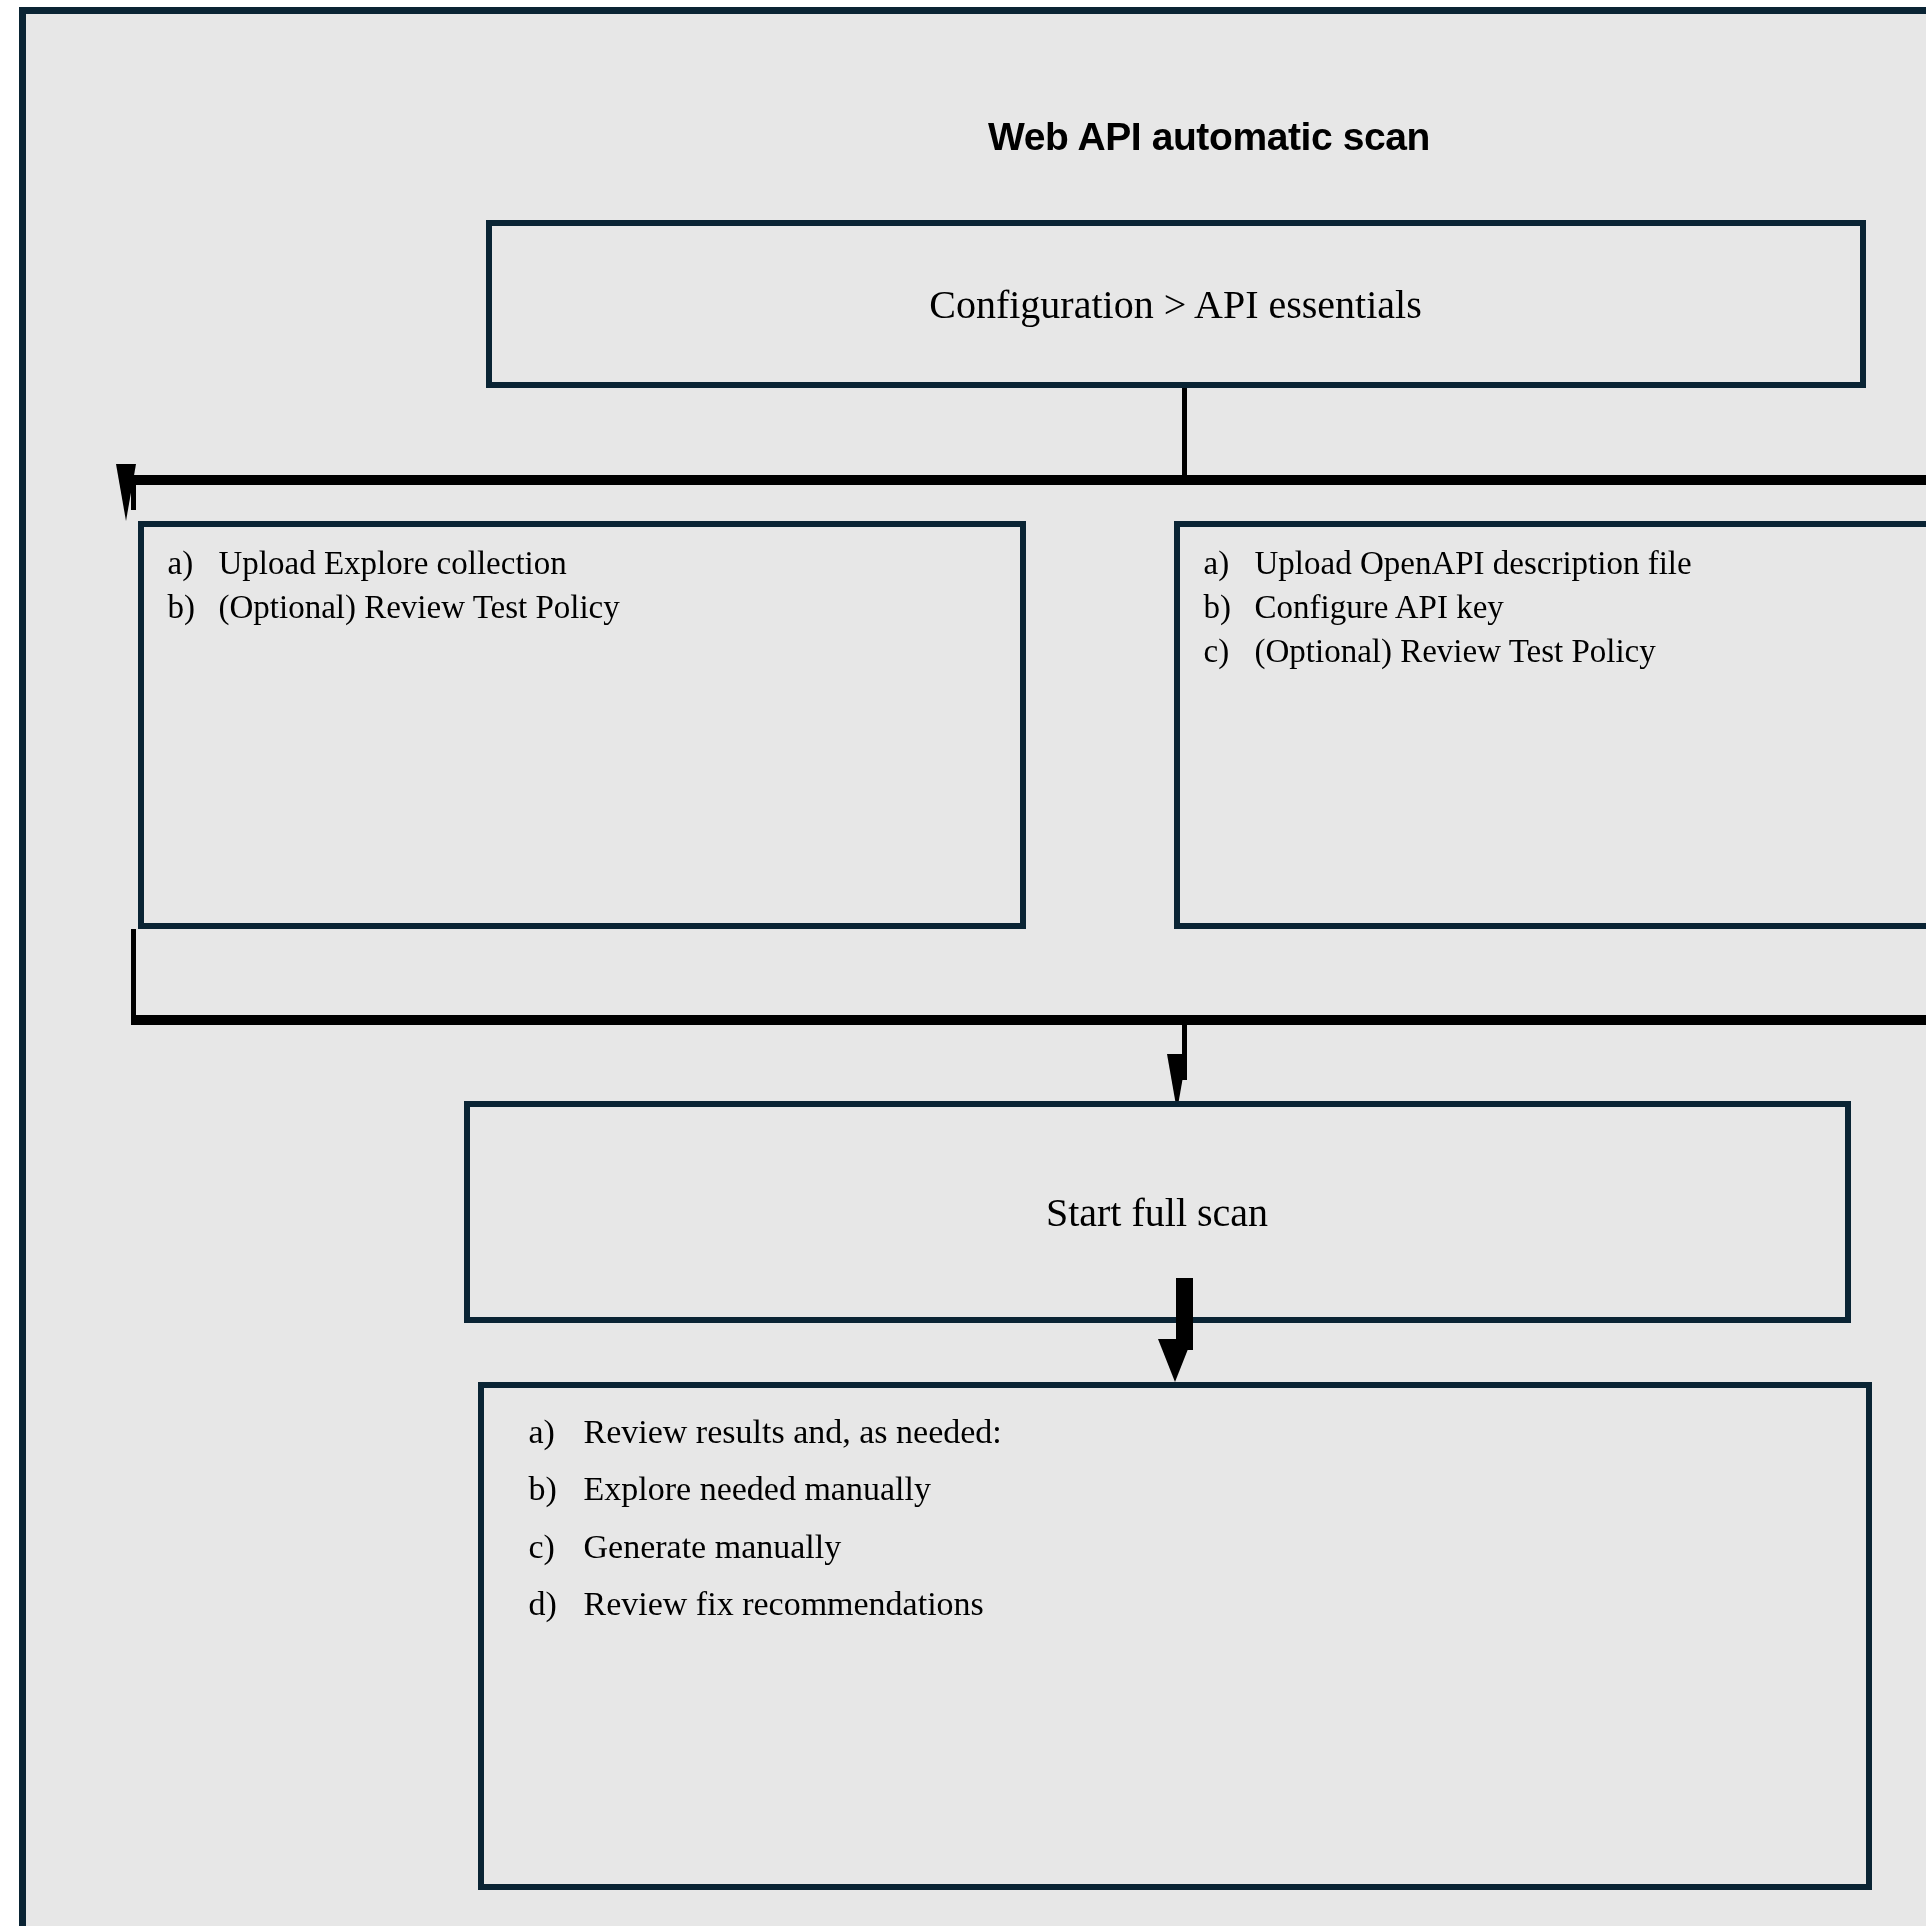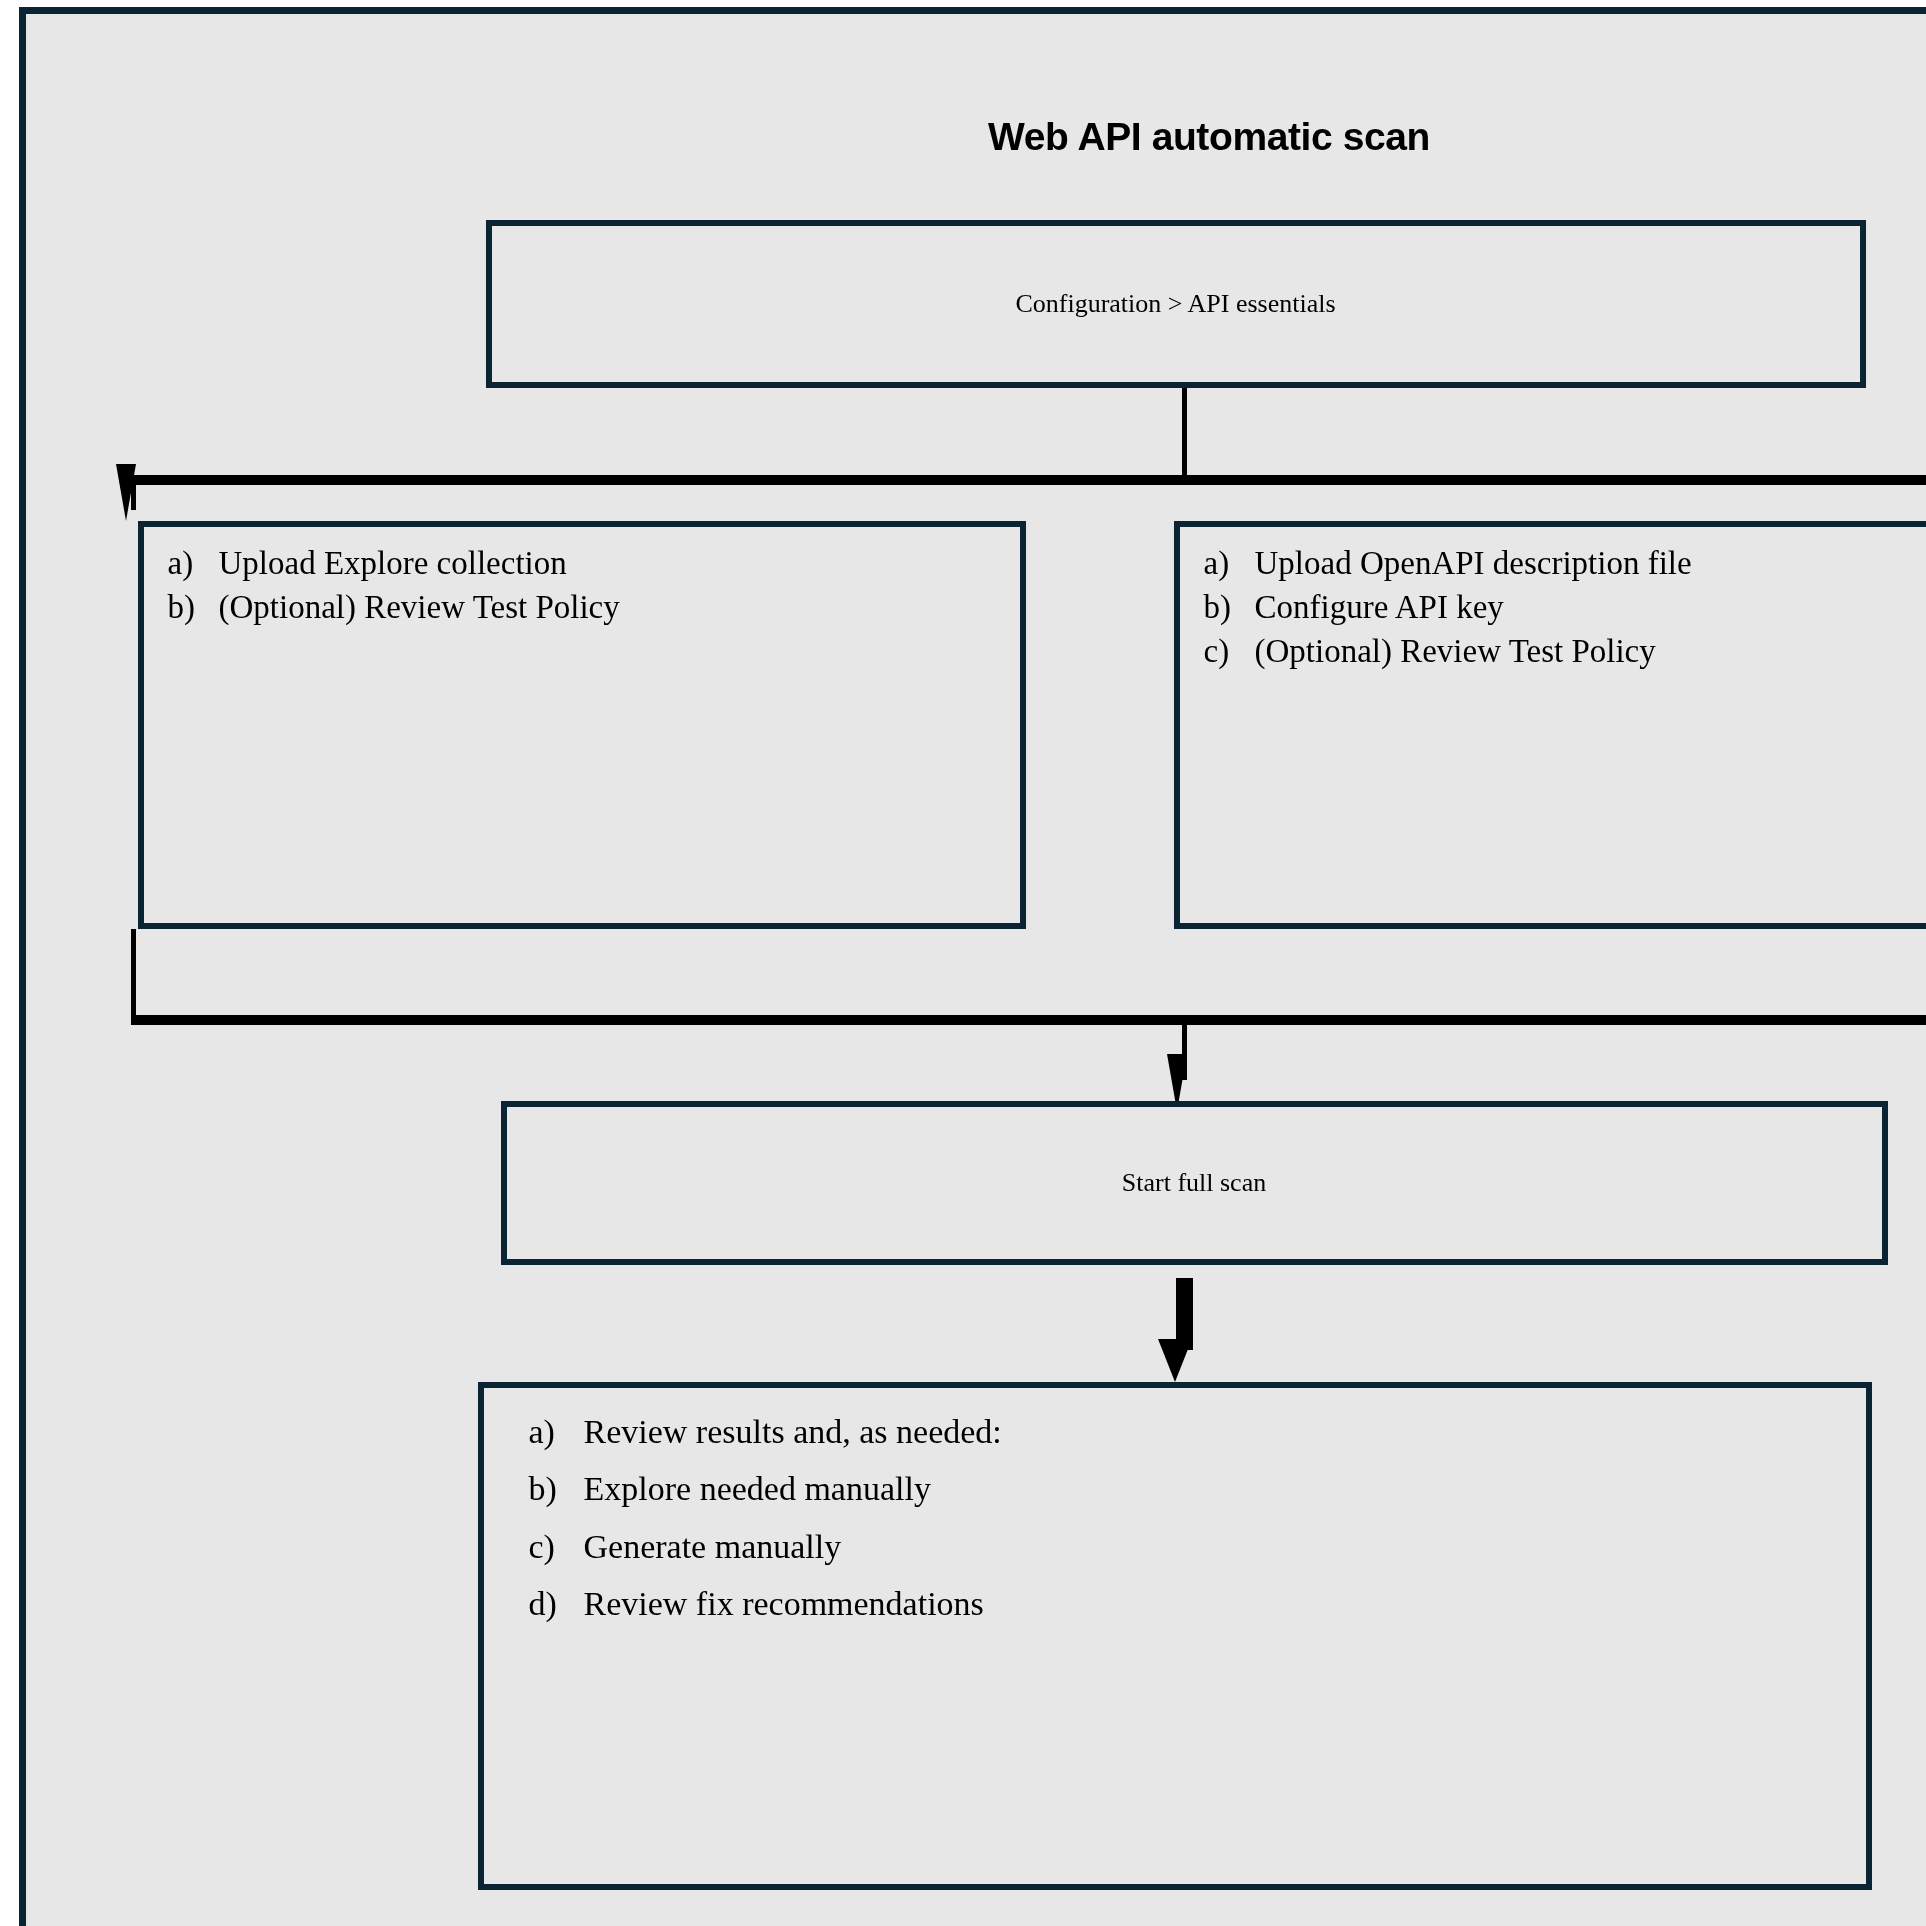--- a/index.html
+++ b/index.html
@@ -29,29 +29,29 @@
     position:absolute;
     box-sizing:border-box;
     background:#e7e7e7;
     border:6.5px solid #0a2434;
   }
 
   .node-center{
     display:flex;
     align-items:center;
     justify-content:center;
-    font-size:26px;
+    font-size:40px;
     color:#000;
   }
 
   
   #node-config      { left:460px; top:206px;  width:1380px; height:168px; }
   #node-postman     { left:112px;  top:507px; width:888px; height:408px;}
   #node-openapi     { left:1148px; top:507px; width:1151px; height:408px;}
-  #node-startscan   { left:475px; top:1087px; width:1387px; height:164px; }
+  #node-startscan   { left:438px; top:1087px; width:1387px; height:222px; }
   #node-results     { left:452px; top:1368px; width:1394px; height:508px;}
 
   .list{
     padding:14.6px 0 0 24px;
     font-size:33px;
     line-height:1.30;
     color:#000;
   }
   .list .row{
     display:flex;

